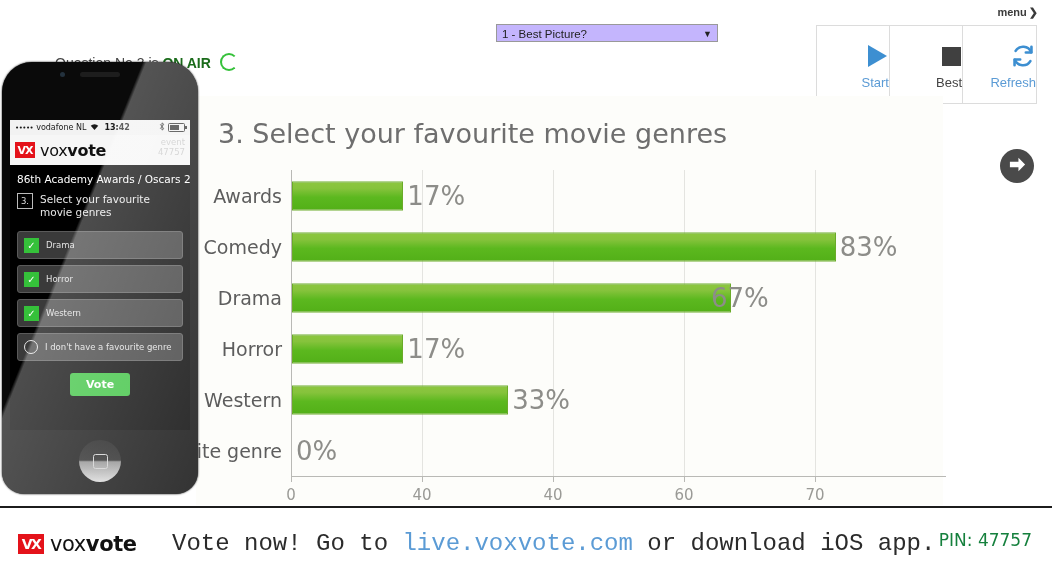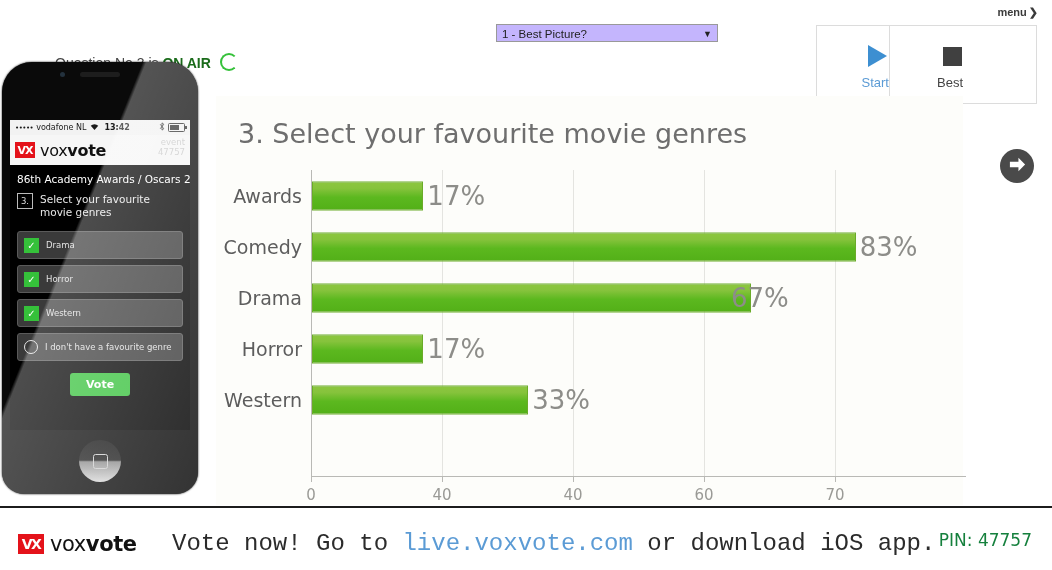--- a/index.html
+++ b/index.html
@@ -50,21 +50,20 @@
   .ctrl-btn:last-child{border-right:none;}
   .ctrl-ico{height:34px;display:flex;align-items:center;justify-content:center;}
   .ctrl-lbl{font-size:13px;margin-top:2px;}
   .lbl-blue{color:#5b9bd5;}
   .lbl-dark{color:#444;}
 
   
   .chart-panel{
     position:absolute;left:196px;top:96px;width:747px;height:409px;
     background:#fdfdfa;
-    margin-left:20px;
   }
   .chart-title{
     position:absolute;left:22px;top:22px;font-size:27px;color:#6e6e6e;
     font-family:"DejaVu Sans", sans-serif;font-weight:400;white-space:nowrap;
   }
 
   
   .plot{position:absolute;left:95px;top:74px;width:655px;height:306px;}
   .gridline{position:absolute;top:0;width:1px;height:306px;background:#e4e4e0;}
   .axis-x{position:absolute;left:0;top:306px;width:655px;height:1px;background:#b9b9b5;}
@@ -224,20 +223,31 @@
       </span>
       <span class="ctrl-lbl lbl-blue">Start</span>
     </div>
     <div class="ctrl-btn">
       <span class="ctrl-ico">
         <svg width="21" height="21" viewBox="0 0 21 21">
             <rect x="1" y="1" width="19" height="19" fill="#404040"></rect>
           </svg>
       </span>
       <span class="ctrl-lbl lbl-dark">Best</span>
+    </div>
+    <div class="ctrl-btn">
+      <span class="ctrl-ico">
+        <svg width="26" height="26" viewBox="0 0 24 24" fill="none" stroke="#3d8fd1" stroke-width="2.4" stroke-linecap="round">
+          <path d="M19.5 8.5 A8 8 0 0 0 5.2 7.3"></path>
+          <path d="M4.5 15.5 A8 8 0 0 0 18.8 16.7"></path>
+          <polyline points="19.8,3.4 19.8,8.8 14.6,8.8" stroke-linejoin="round"></polyline>
+          <polyline points="4.2,20.6 4.2,15.2 9.4,15.2" stroke-linejoin="round"></polyline>
+        </svg>
+      </span>
+      <span class="ctrl-lbl lbl-blue">Refresh</span>
     </div>
   </div>
 </div>
 
 <div class="chart-panel">
   <div class="chart-title">3. Select your favourite movie genres</div>
   <div class="plot" id="plot">
     <div class="axis-y"></div>
     <div class="axis-x"></div>
   <div class="tick" style="left: 0px;"></div>
@@ -272,20 +282,24 @@
       <div class="row" style="top: 153px; height: 51px;">
         <div class="cat-lbl">Horror</div>
         <div class="bar" style="width: 111.35px;"></div>
         <div class="val-lbl" style="left: 111.35px;">17%</div>
       </div>
       <div class="row" style="top: 204px; height: 51px;">
         <div class="cat-lbl">Western</div>
         <div class="bar" style="width: 216.15px;"></div>
         <div class="val-lbl" style="left: 216.15px;">33%</div>
       </div>
+      <div class="row" style="top: 255px; height: 51px;">
+        <div class="cat-lbl">ite genre</div>
+        <div class="val-lbl" style="left: 0px;">0%</div>
+      </div>
     </div>
 </div>
 
 <div class="next-btn">
   <span>
     <svg width="19" height="19" viewBox="0 0 20 20">
         <polygon points="2,7 11,7 11,3 18,10 11,17 11,13 2,13" fill="#ffffff"></polygon>
       </svg>
   </span>
 </div>

